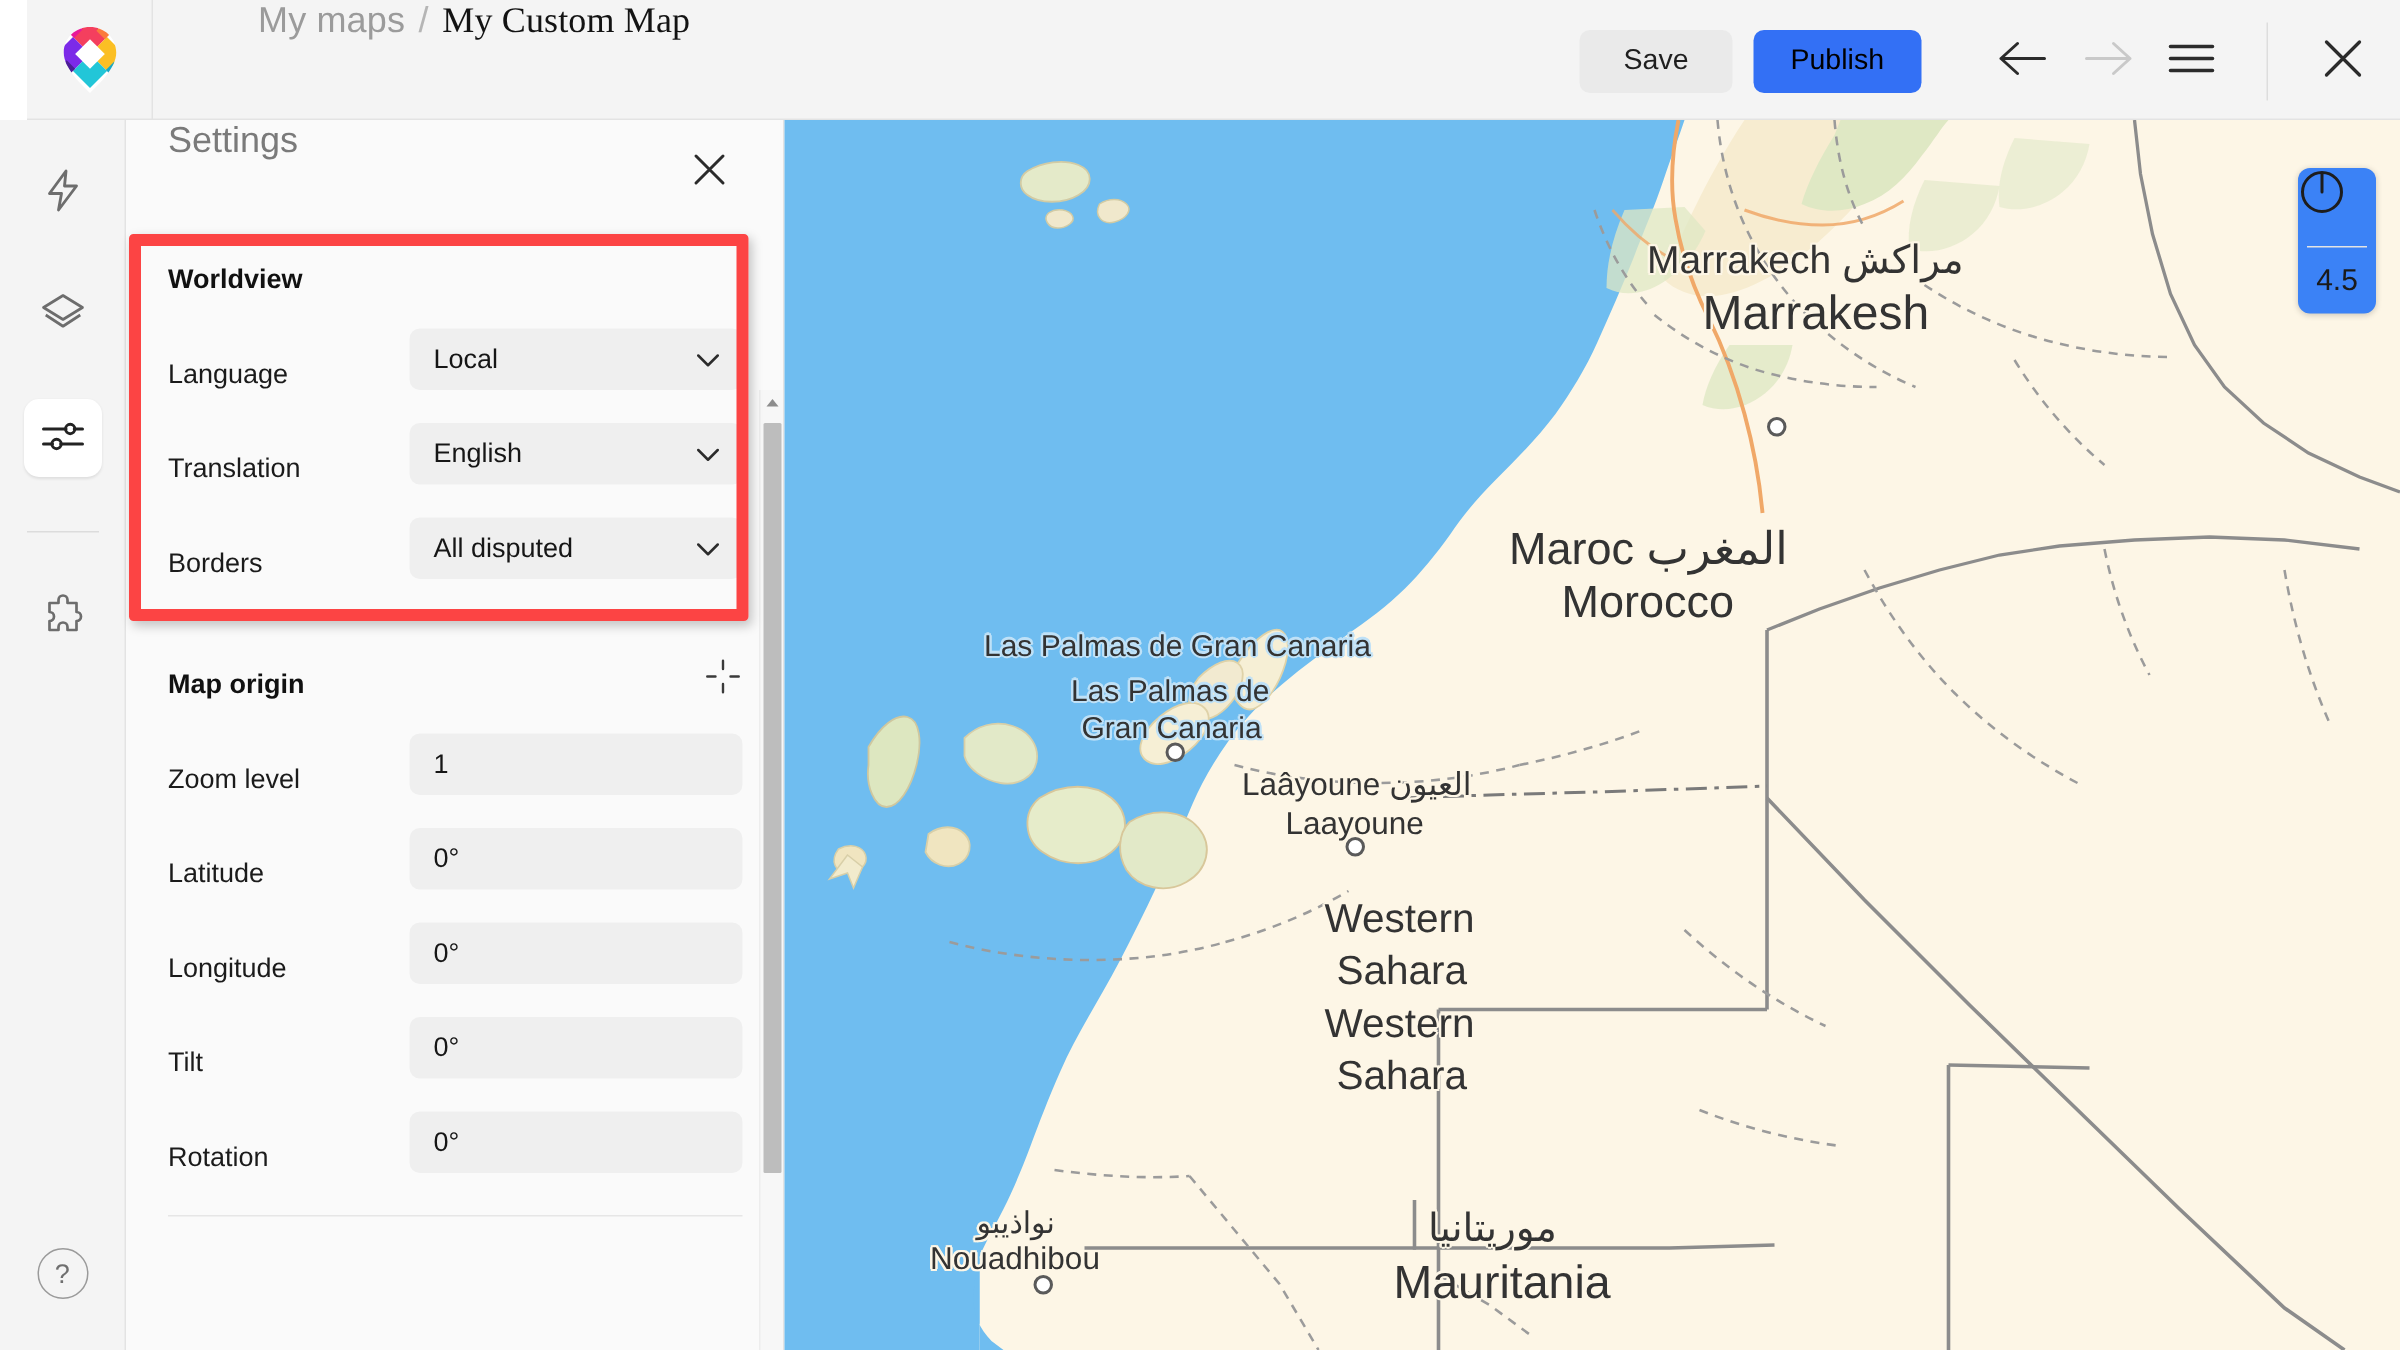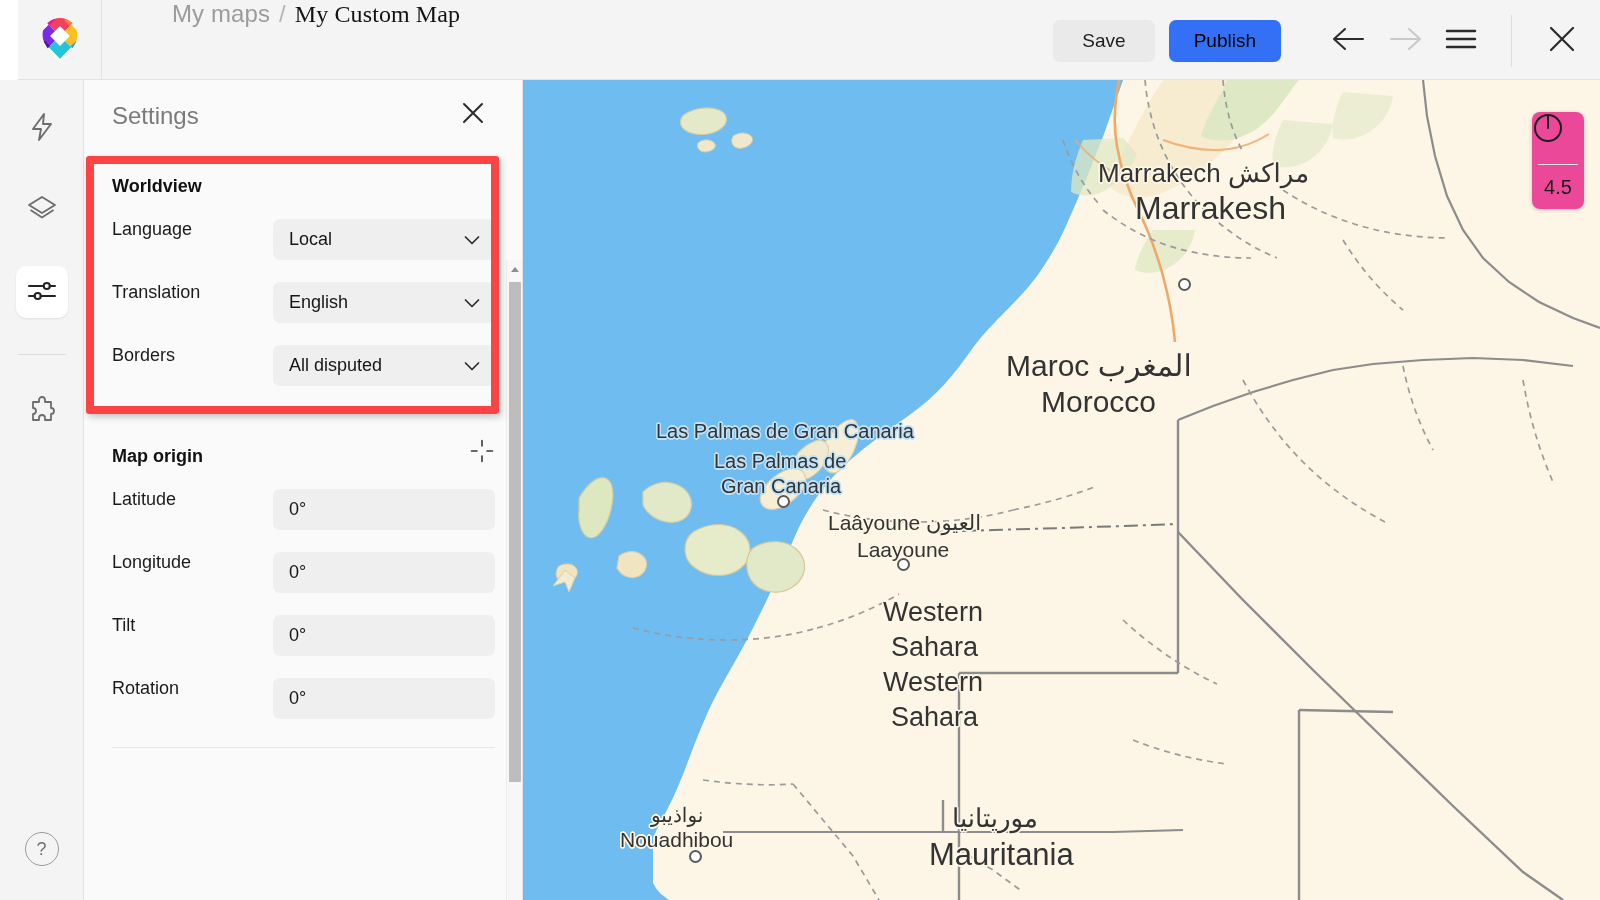--- a/index.html
+++ b/index.html
@@ -76,35 +76,35 @@
     font-size: 18px; background: none; cursor: pointer;
   }
 
   
   .panel {
     position: absolute; left: 84px; top: 80px; width: 439px; height: 820px;
     background: #fafafa; border-right: 1px solid #e3e3e3;
     overflow: hidden;
   }
   .panel-head {
-    height: 72px; display: flex; align-items: center;
+    height: 72px; display: flex; 
     padding: 0 28px 0 28px; position: relative;
   }
   .panel-title { font-size: 24px; color: #7a7a7a; }
   .panel-close { position: absolute; right: 36px; top: 20px; background: none; border: none; cursor: pointer; }
 
   .scroll-area { position: absolute; left: 0; top: 72px; width: 439px; height: 748px; }
 
   .section { padding: 0 28px; }
   .section-head {
     display: flex; align-items: flex-end; justify-content: space-between;
     font-size: 18px; font-weight: bold; color: #111111;
   }
   .field-row {
-    display: flex; align-items: flex-start; margin-top: 22px;
+    display: flex; align-items: flex-end; margin-top: 22px;
   }
   .field-label { width: 161px; font-size: 18px; color: #1b1b1b; }
   .field-ctrl {
     flex: 1; height: 41px; background: #efefef; border-radius: 7px;
     display: flex; align-items: center; padding: 0 16px;
     font-size: 18px; color: #161616; cursor: pointer; position: relative;
   }
   .field-ctrl.input { cursor: text; }
   .chev { position: absolute; right: 15px; top: 50%; transform: translateY(-50%); }
   .divider { height: 1px; background: #e6e6e6; margin: 28px 28px 0 28px; }
@@ -151,21 +151,21 @@
       -1.2px -1.2px #bfe1f7, 1.2px -1.2px #bfe1f7, -1.2px 1.2px #bfe1f7, 1.2px 1.2px #bfe1f7;
   }
   .citydot {
     position: absolute; width: 13px; height: 13px; border-radius: 50%;
     background: #ffffff; border: 2px solid #5a5a5a;
   }
 
   
   .zoomwidget {
     position: absolute; right: 16px; top: 32px; width: 52px;
-    background: #ec4899; border-radius: 8px;
+    background: #3b82f6; border-radius: 8px;
     box-shadow: 0 1px 4px rgba(0,0,0,.2);
     text-align: center; z-index: 30;
   }
   .zoomwidget .dial { height: 52px; display: flex; align-items: center; justify-content: center; }
   .zoomwidget .zline { height: 1px; background: #e4e4e4; margin: 0 6px; }
   .zoomwidget .zval { height: 44px; line-height: 44px; font-size: 20px; color: #1a1a1a; }
 </style>
 </head>
 <body>
 
@@ -344,20 +344,26 @@
           <button style="background:none;border:none;cursor:pointer;padding:0;">
             <span>
               <svg width="26" height="26" viewBox="0 0 26 26">
                 <path d="M13 2.5 V8 M13 18 V23.5 M2.5 13 H8 M18 13 H23.5" stroke="#3a3a3a" stroke-width="1.6" stroke-linecap="round"></path>
               </svg>
             </span>
           </button>
         </div>
 
         <div class="field-row">
+          <span class="field-label">Zoom level</span>
+          <div class="field-ctrl input">
+            <span>1</span>
+          </div>
+        </div>
+        <div class="field-row">
           <span class="field-label">Latitude</span>
           <div class="field-ctrl input">
             <span>0°</span>
           </div>
         </div>
         <div class="field-row">
           <span class="field-label">Longitude</span>
           <div class="field-ctrl input">
             <span>0°</span>
           </div>

